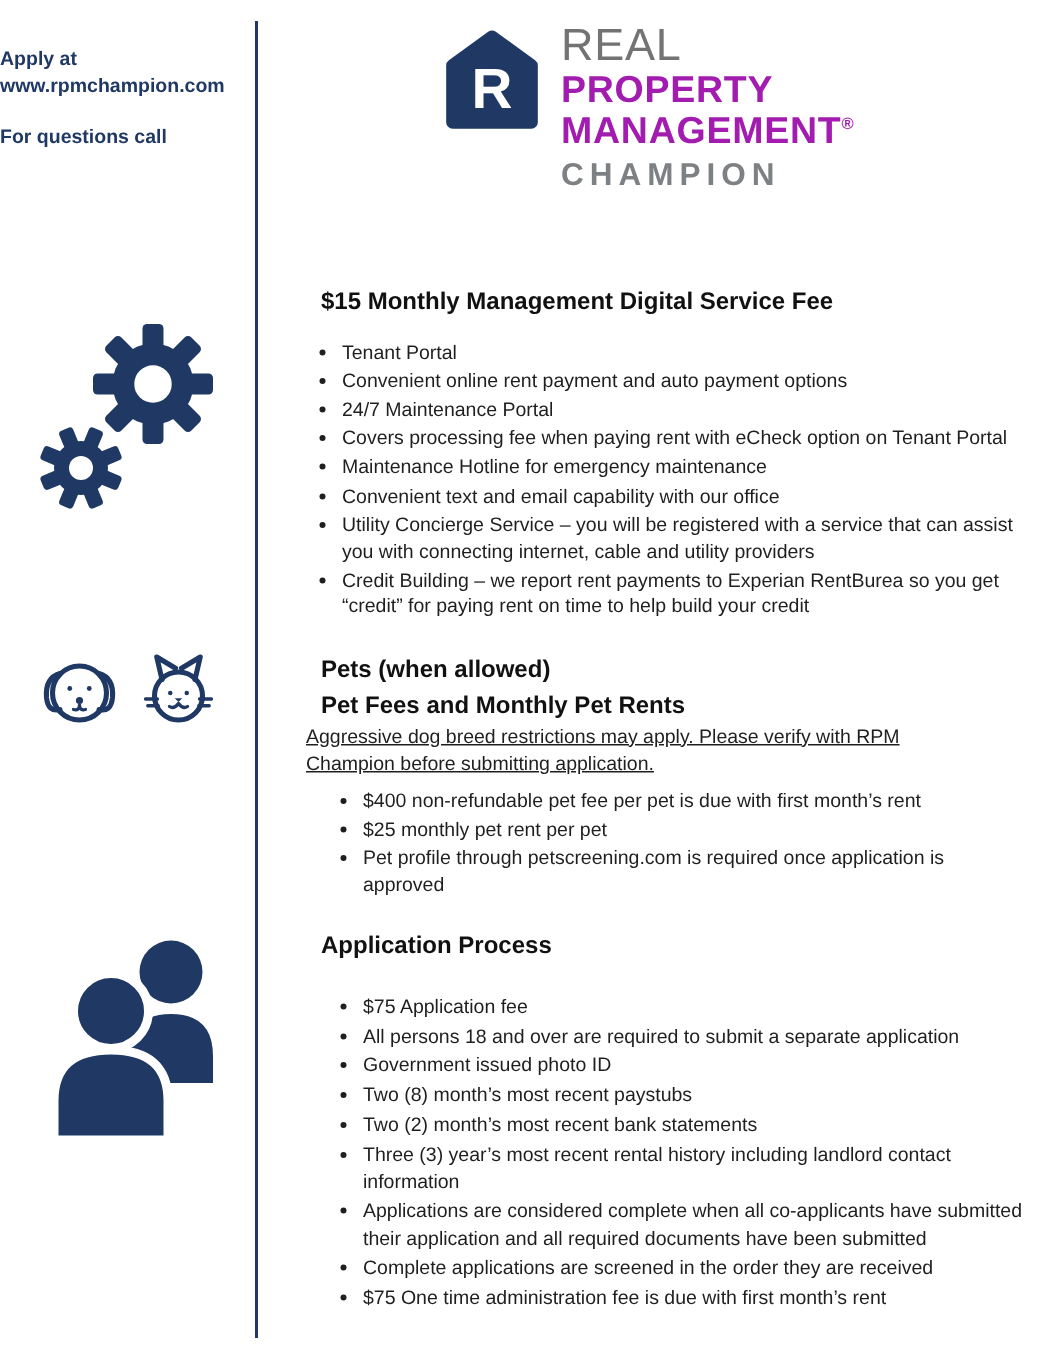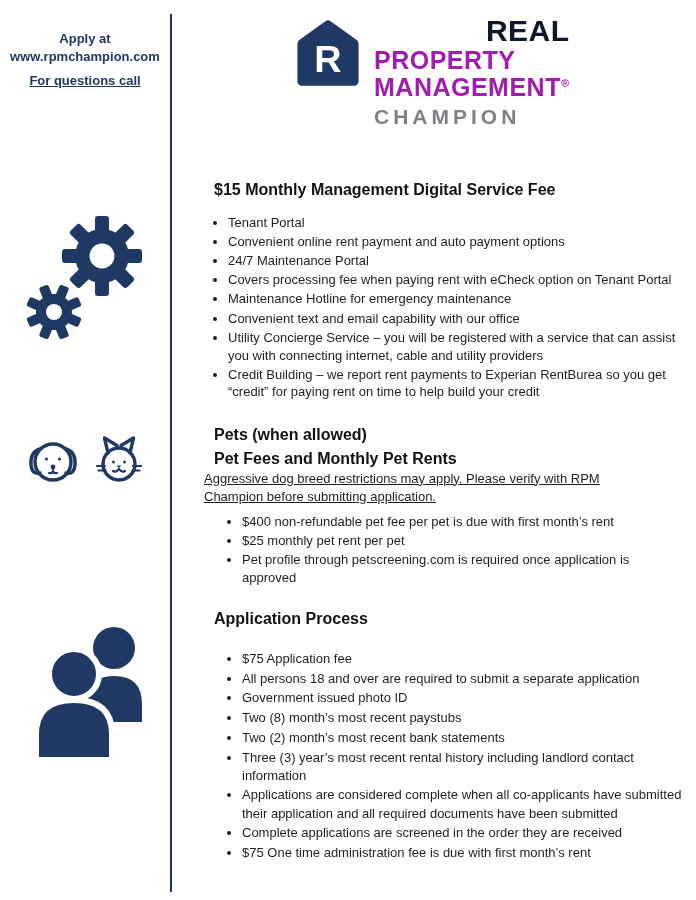--- a/index.html
+++ b/index.html
@@ -17,39 +17,39 @@
     top: 14px;
     width: 2px;
     height: 878px;
     background: #1F3864;
   }
   
   .contact {
     position: absolute;
     left: 0; top: 30px;
     width: 170px;
-    text-align: center;
+    text-align: left;
     color: #1F3864;
     font-weight: 700;
     font-size: 13px;
     line-height: 1.35;
   }
-  .contact-group + .contact-group { margin-top: 7px; text-decoration: underline; }
+  .contact-group + .contact-group { margin-top: 17px; }
   
   .logo {
     position: absolute;
     left: 296px; top: 16px;
     display: flex;
     align-items: flex-start;
   }
   .logo-mark { width: 64px; height: 80px; flex: 0 0 auto; }
   .logo-text { margin-left: 14px; }
   .lt-real {
-    font-size: 30px; font-weight: 700; color: #0f172a;
-    letter-spacing: 0.5px; line-height: 1.0; text-align: right;
+    font-size: 30px; font-weight: 400; color: #737373;
+    letter-spacing: 0.5px; line-height: 1.0;
   }
   .lt-prop, .lt-mgmt {
     font-size: 25px; font-weight: 700; color: #a21caf;
     letter-spacing: 0.5px; line-height: 1.04; margin-top: 1px;
   }
   .lt-mgmt .reg { font-size: 11px; vertical-align: super; }
   .lt-champ {
     font-size: 21px; font-weight: 600; color: #7E8184;
     letter-spacing: 4px; margin-top: 6px; line-height: 1.0;
   }
@@ -59,21 +59,21 @@
   .icon-people { position: absolute; left: 30px;  top: 618px; }
   
   .content {
     position: absolute;
     left: 204px; top: 176px;
     width: 478px;
     color: #1f1f1f;
   }
   .content h2 {
     font-size: 16px; font-weight: 700; color: #111111;
-    margin: 4px 0 0 10px; line-height: 1.3;
+    margin: 16px 0 0 10px; line-height: 1.3;
   }
   ul { list-style: disc; }
   .service-list {
     margin: 13px 0 0; padding-left: 24px;
     font-size: 13px; line-height: 1.36;
   }
   .service-list li, .pet-list li, .app-list li { margin: 1.5px 0; }
   .pets-title-1 { margin-top: 24px !important; }
   .pets-title-2 { margin-top: 3px !important; }
   .pets-intro {

